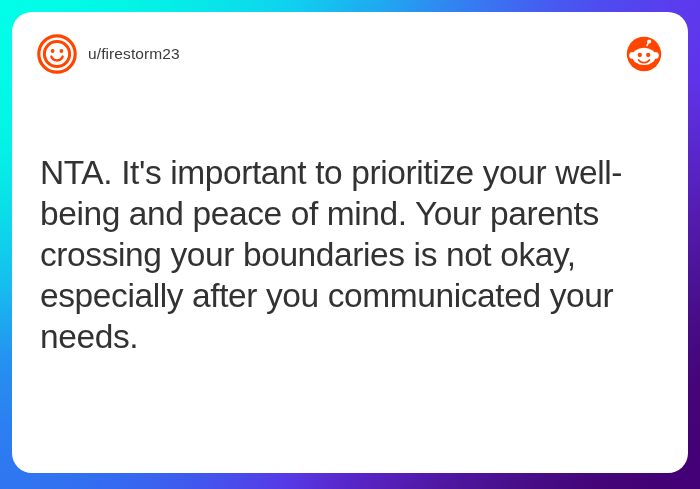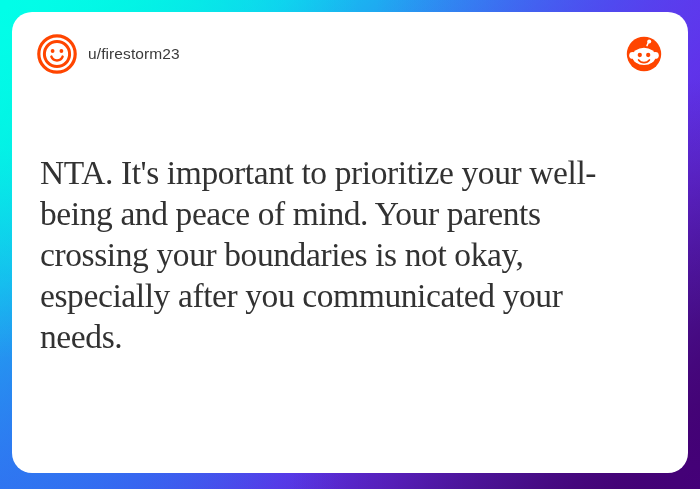--- a/index.html
+++ b/index.html
@@ -100,21 +100,21 @@
   #post-body {
     position: absolute;
     left: 28px;
     top: 140px;
     width: 610px;
     font-size: 33.5px;
     line-height: 41px;
     color: #323232;
     letter-spacing: -0.4px;
     white-space: pre-wrap;
-    font-family: Liberation Serif, serif;
+    font-family: Liberation Sans, sans-serif;
   }
 </style>
 </head>
 <body>
 
 <div id="stage">
 
   <div id="card">
 
     <div id="card-header">

